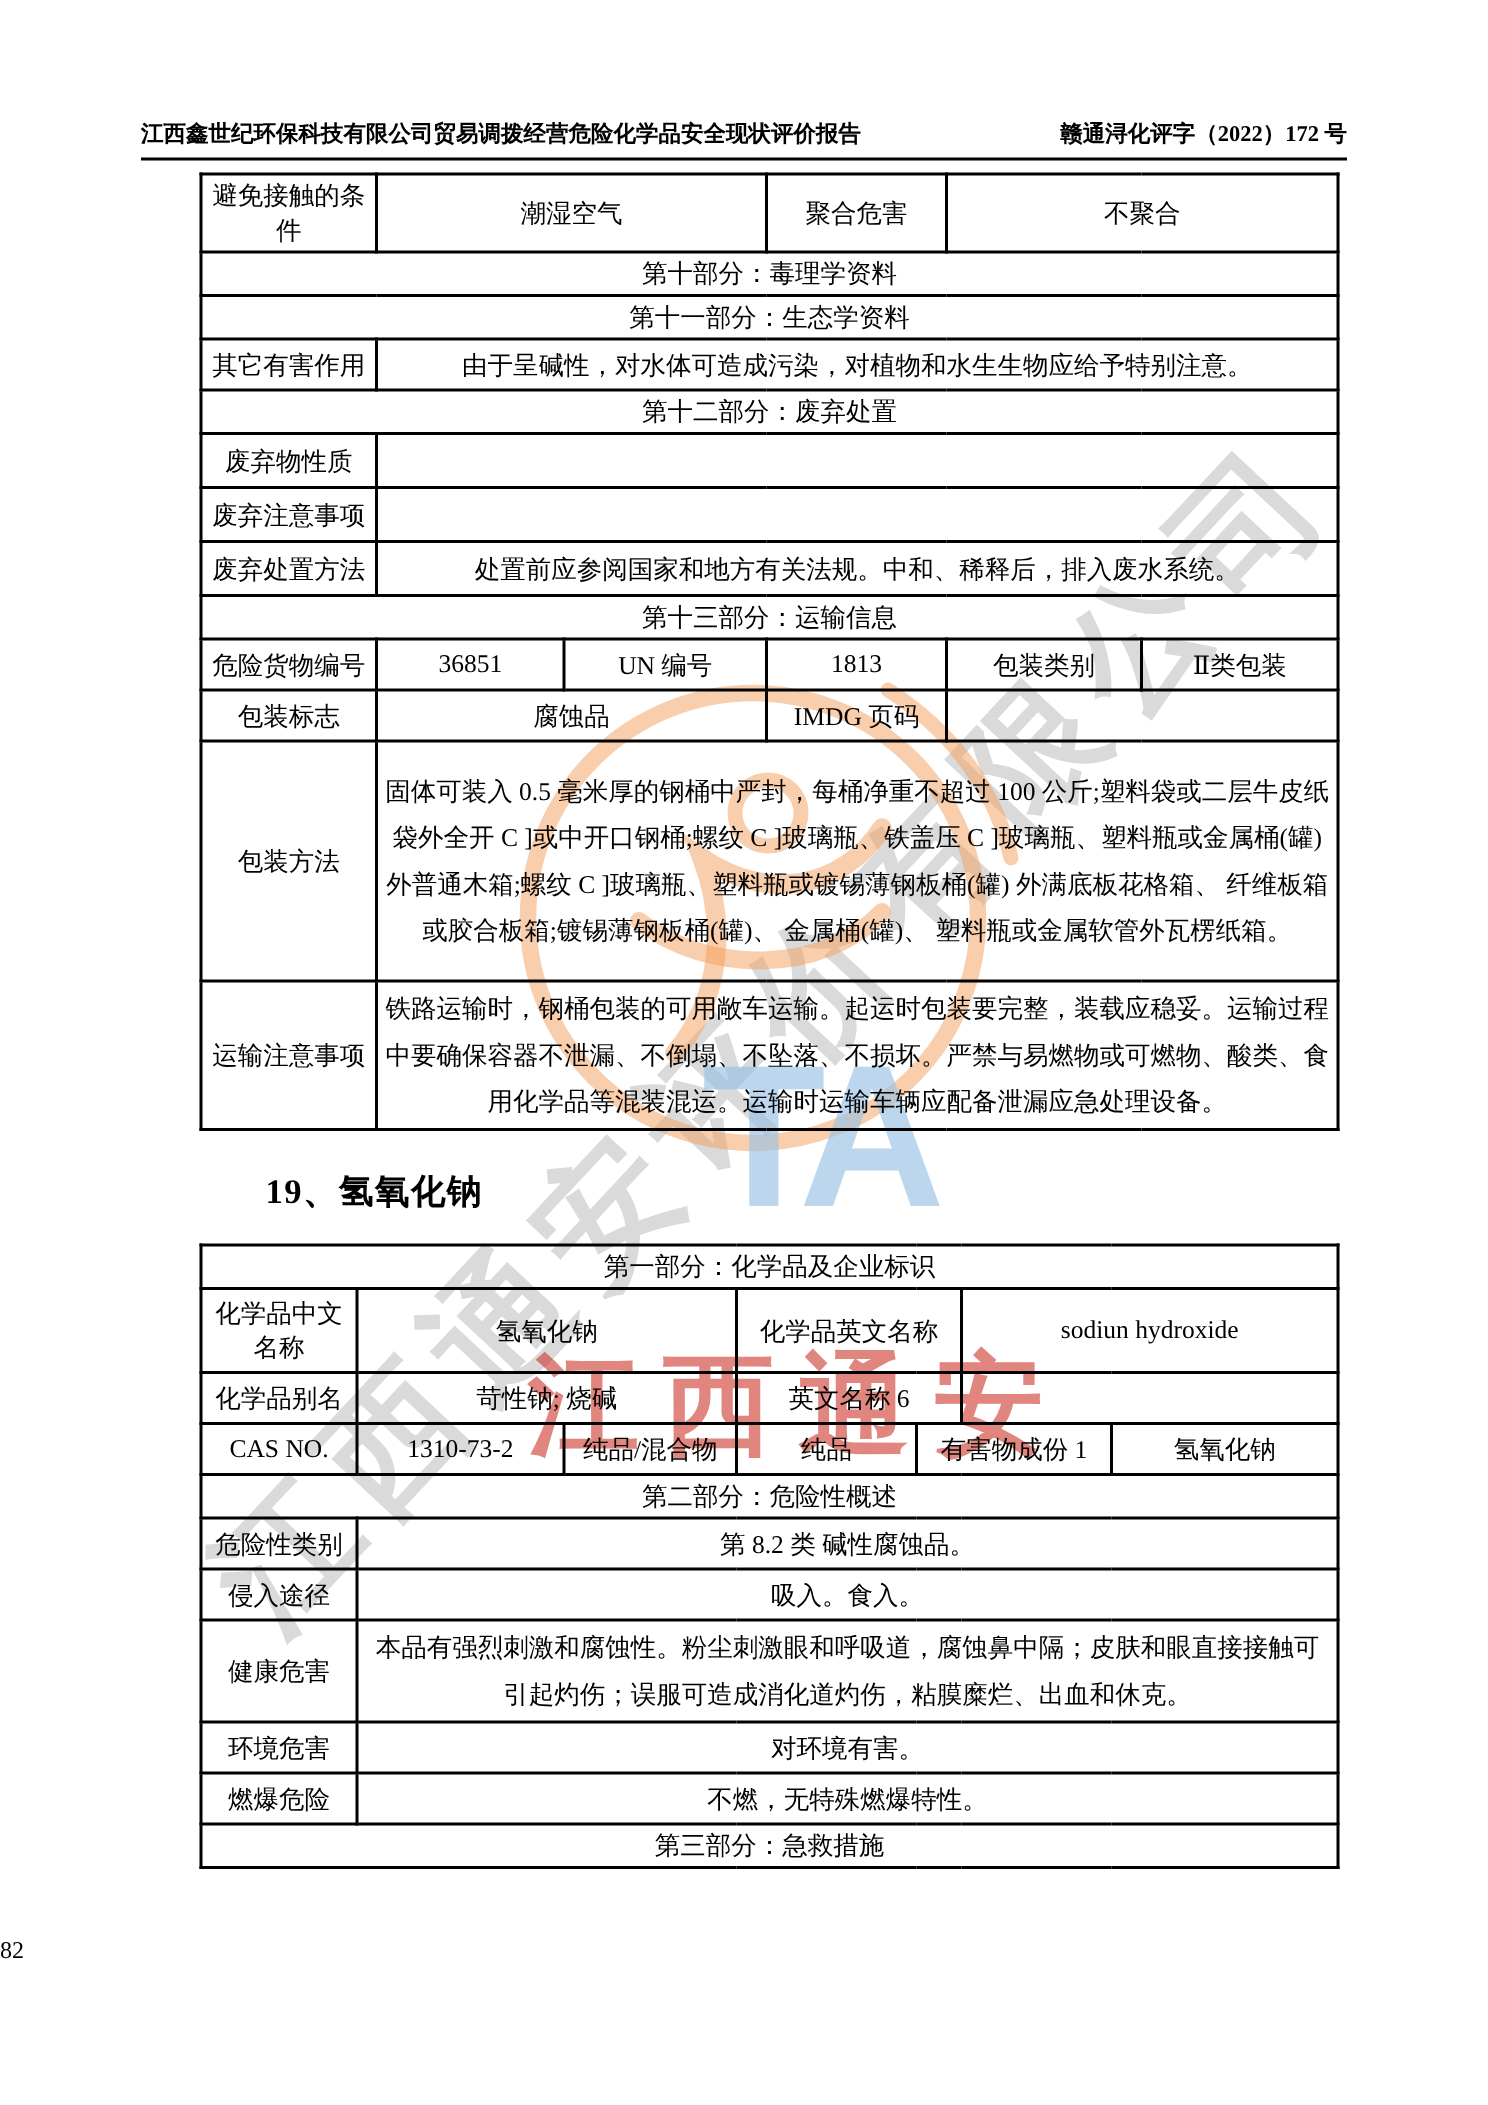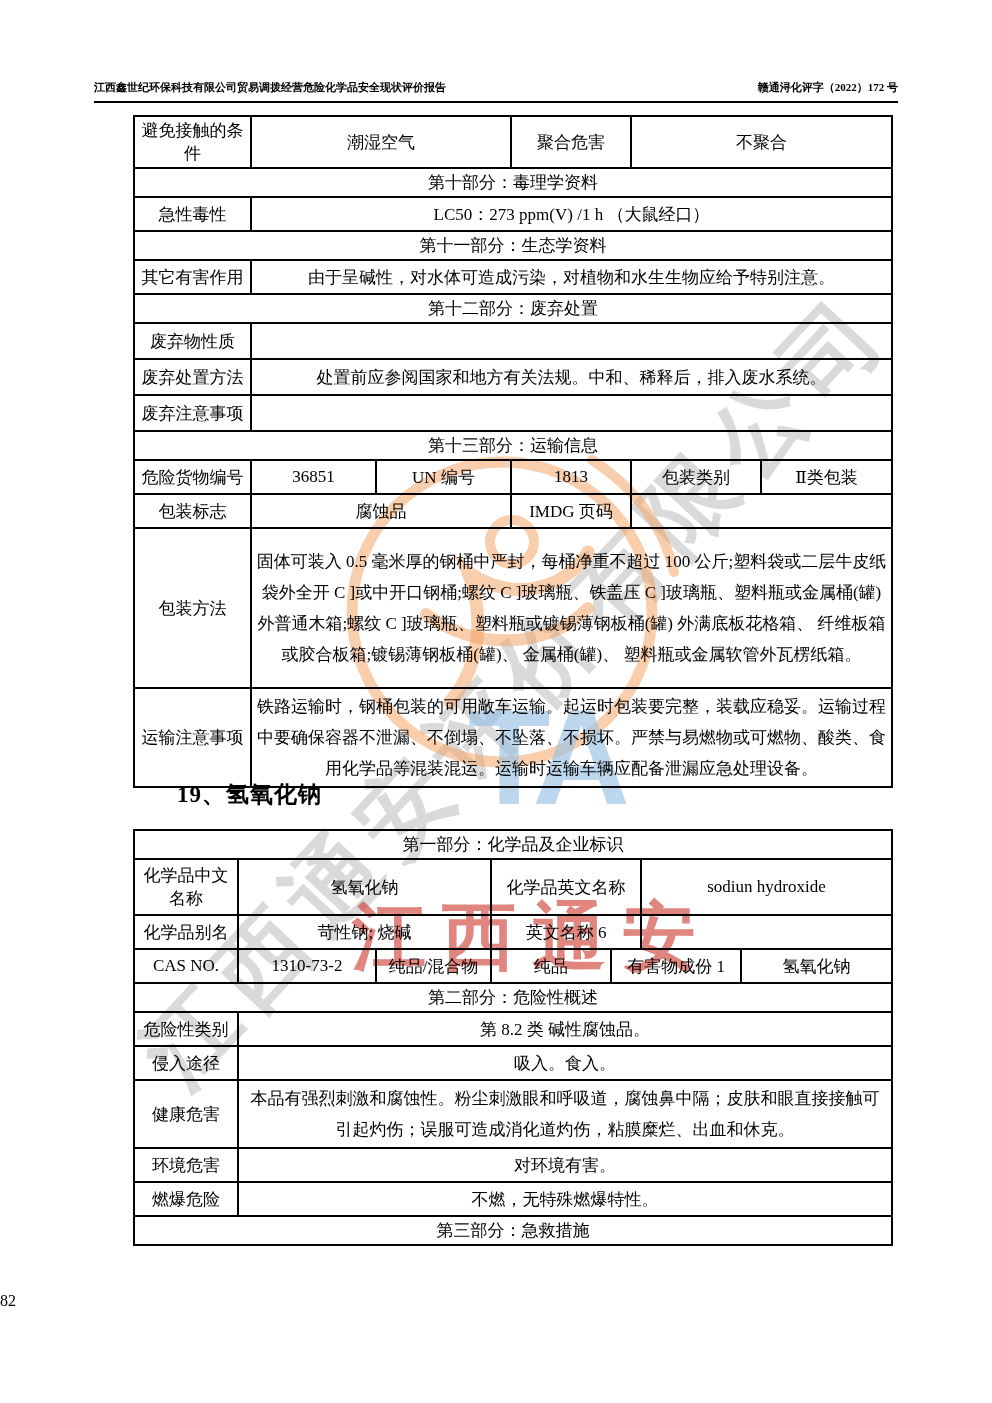--- a/index.html
+++ b/index.html
@@ -6,21 +6,21 @@
   html,body { background:#ffffff; }
   .page {
     position:relative; width:992px; height:1403px; margin:0 auto;
     background:#ffffff; overflow:hidden; color:#000;
     font-family:"Liberation Serif","DejaVu Serif",serif;
   }
   
   .doc-header {
     position:absolute; top:80px; left:94px; width:804px; z-index:2;
     display:flex; justify-content:space-between; align-items:flex-end;
-    font-size:11px; font-weight:bold;
+    font-size:15px; font-weight:bold;
     border-bottom:2.5px solid #000; padding-bottom:6px;
   }
   
   table.doc-table {
     position:absolute; left:133px; z-index:2;
     border-collapse:collapse; table-layout:fixed; width:758px;
     font-size:17px;
   }
   table.doc-table td {
     border:2px solid #000; padding:2px 4px;
@@ -100,45 +100,41 @@
     <tbody>
         <tr class="h32">
       <td>避免接触的条件</td>
       <td colspan="2">潮湿空气</td>
       <td>聚合危害</td>
       <td colspan="2">不聚合</td>
     </tr>
     <tr class="h32">
       <td colspan="6">第十部分：毒理学资料</td>
     </tr>
-    <tr class="h34">
-      <td>急性毒性</td>
-      <td colspan="5" class="val">LC50：273 ppm(V) /1 h （大鼠经口）</td>
-    </tr>
     <tr class="h32">
       <td colspan="6">第十一部分：生态学资料</td>
     </tr>
     <tr class="h34">
       <td>其它有害作用</td>
       <td colspan="5" class="val">由于呈碱性，对水体可造成污染，对植物和水生生物应给予特别注意。</td>
     </tr>
     <tr class="h32">
       <td colspan="6">第十二部分：废弃处置</td>
     </tr>
     <tr class="h36">
       <td>废弃物性质</td>
       <td colspan="5" class="val"></td>
     </tr>
     <tr class="h36">
+      <td>废弃注意事项</td>
+      <td colspan="5" class="val"></td>
+    </tr>
+    <tr class="h36">
       <td>废弃处置方法</td>
       <td colspan="5" class="val">处置前应参阅国家和地方有关法规。中和、稀释后，排入废水系统。</td>
-    </tr>
-    <tr class="h36">
-      <td>废弃注意事项</td>
-      <td colspan="5" class="val"></td>
     </tr>
     <tr class="h32">
       <td colspan="6">第十三部分：运输信息</td>
     </tr>
     <tr class="h34">
       <td>危险货物编号</td>
       <td>36851</td>
       <td>UN 编号</td>
       <td>1813</td>
       <td>包装类别</td>

